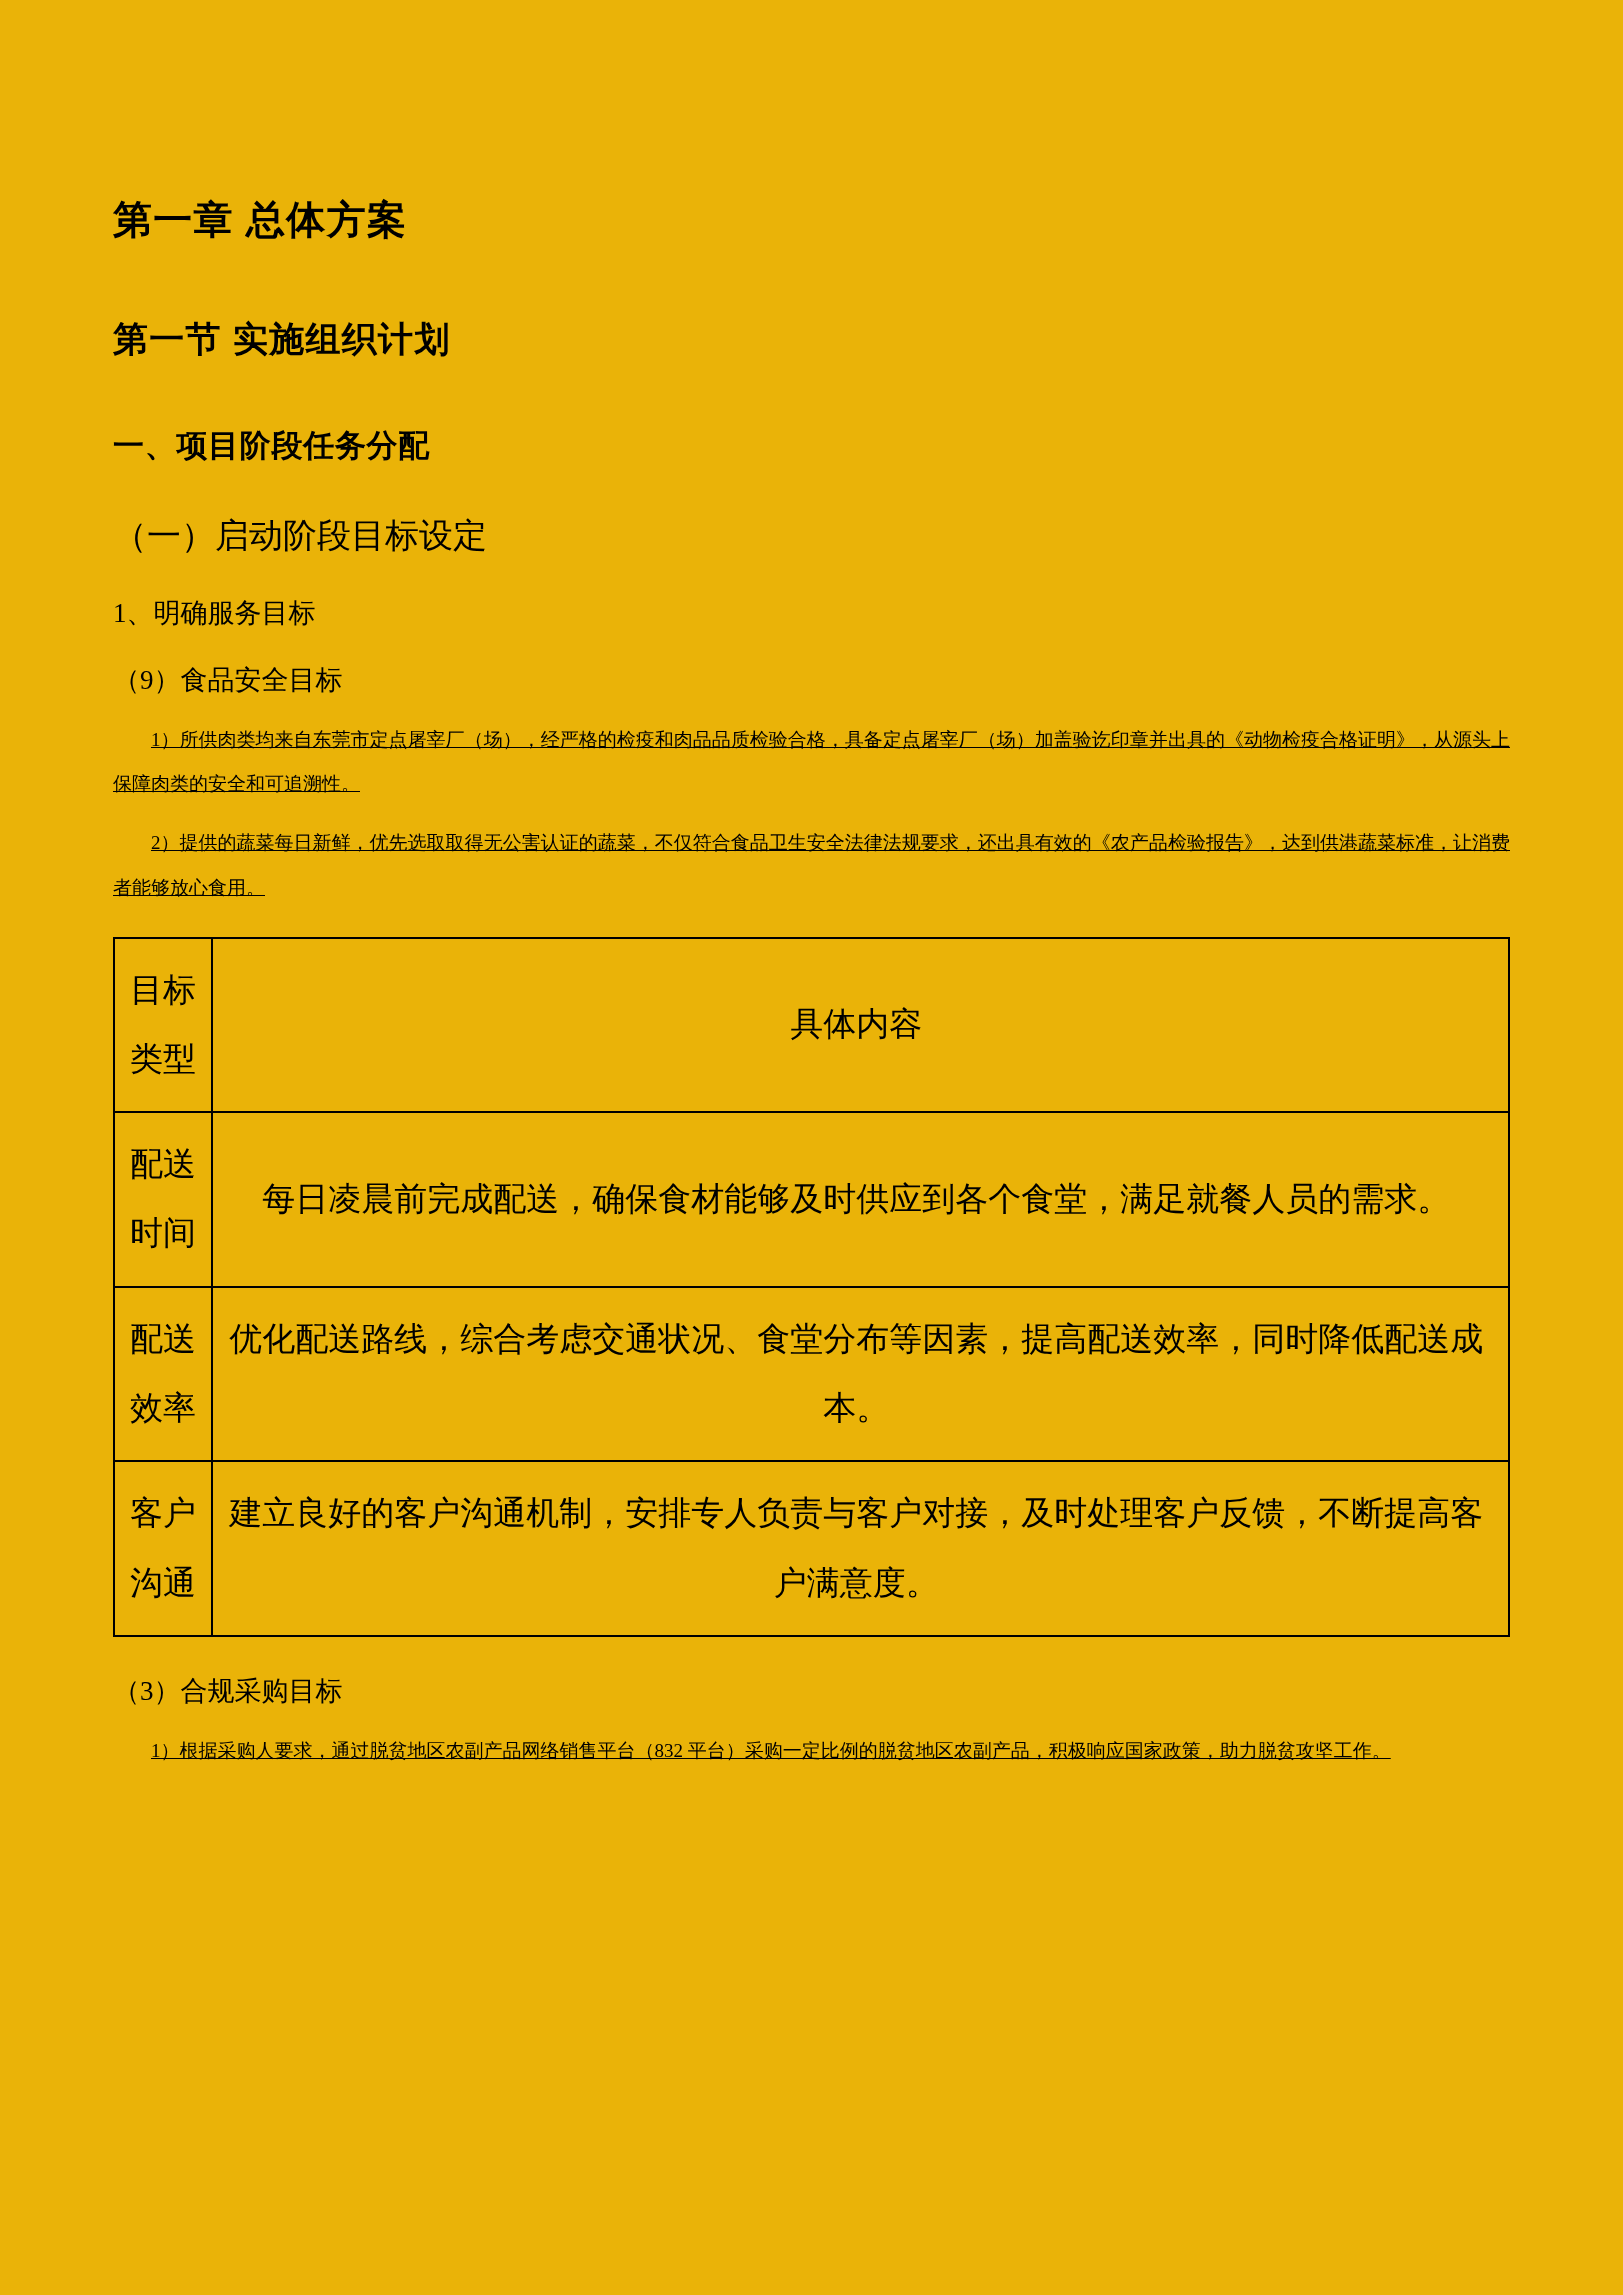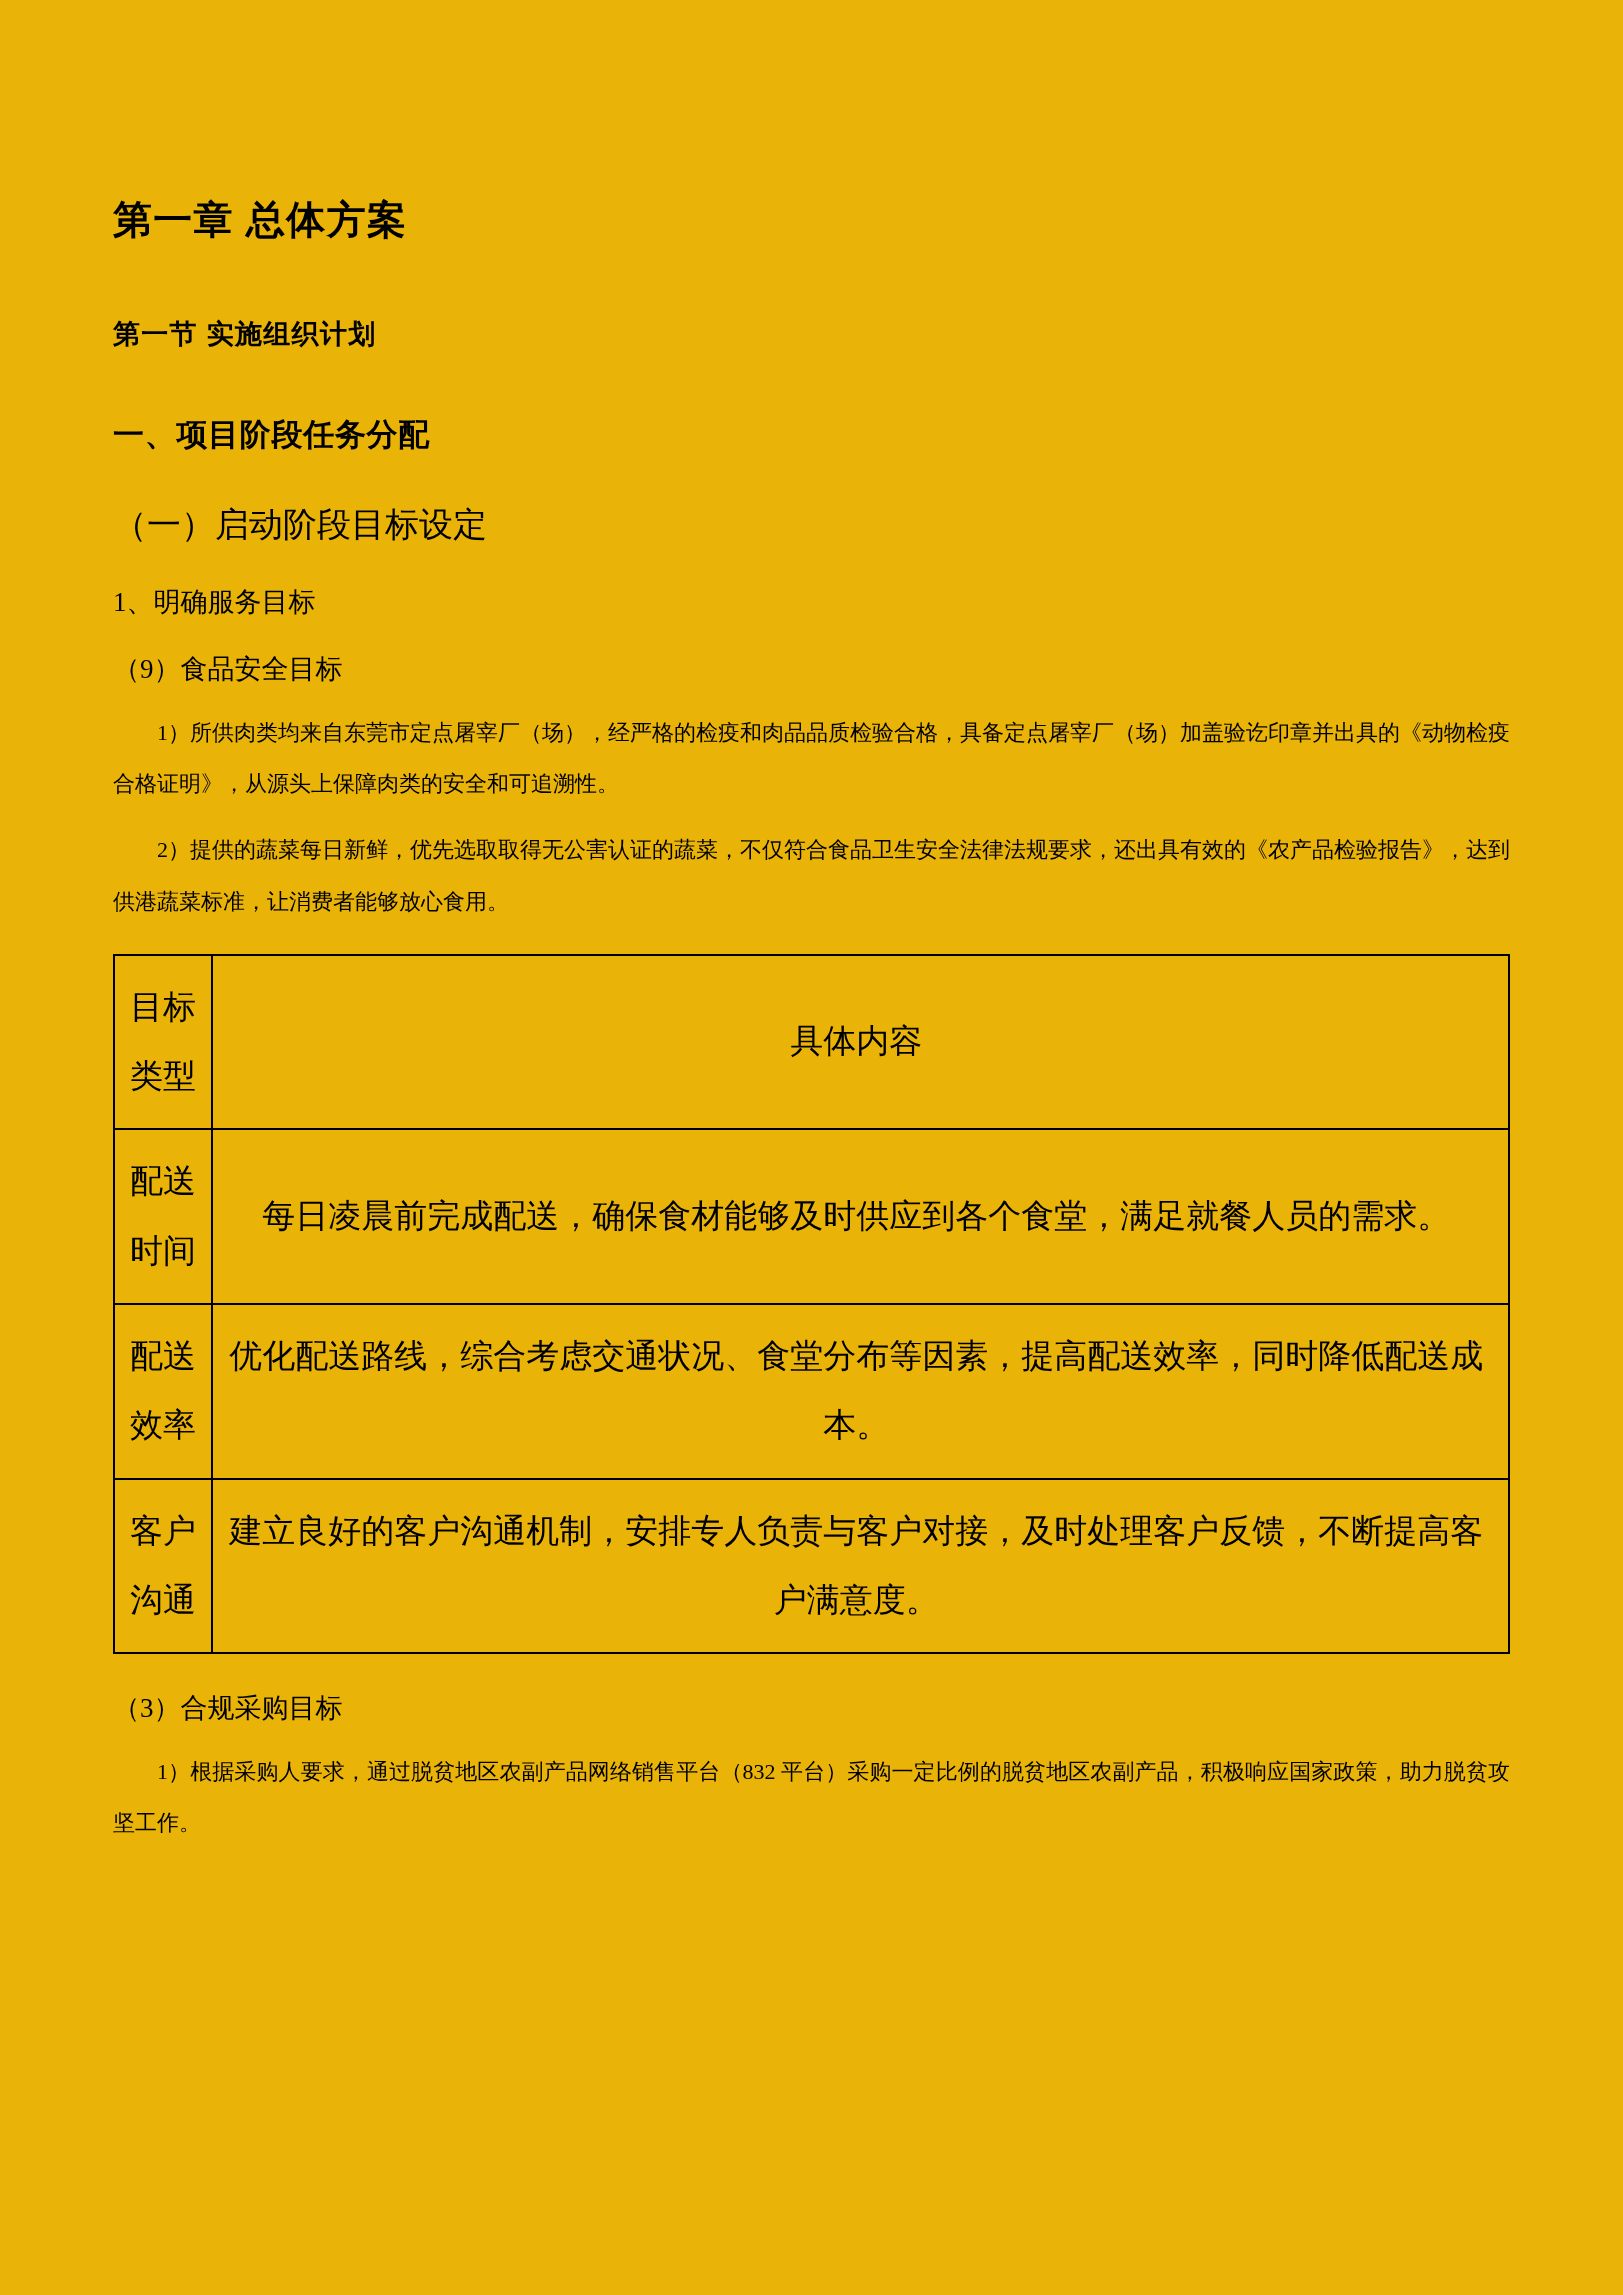--- a/index.html
+++ b/index.html
@@ -19,21 +19,21 @@
   }
   .h1 {
     font-family: "Liberation Sans", "DejaVu Sans", sans-serif;
     font-size: 39px;
     font-weight: bold;
     margin: 0 0 69px 0;
     letter-spacing: 1.3px;
   }
   .h2 {
     font-family: "Liberation Sans", "DejaVu Sans", sans-serif;
-    font-size: 27px;
+    font-size: 35px;
     font-weight: bold;
     margin: 0 0 62px 0;
     letter-spacing: 1.3px;
   }
   .h3 {
     font-family: "Liberation Sans", "DejaVu Sans", sans-serif;
     font-size: 31px;
     font-weight: bold;
     margin: 0 0 46px 0;
     letter-spacing: 0.7px;
@@ -47,25 +47,26 @@
     font-size: 27px;
     font-weight: normal;
     margin: 0 0 31px 0;
   }
   .h6 {
     font-size: 27px;
     font-weight: normal;
     margin: 0 0 19.6px 0;
   }
   .para {
-    font-size: 22px;
+    font-size: 19px;
     line-height: 2.35;
     text-align: justify;
     text-indent: 2em;
     margin: 0 0 14.4px 0;
+    text-decoration: underline;
   }
   .goal-table {
     width: 100%;
     border-collapse: collapse;
     margin: 26px 0 36px 0;
     table-layout: fixed;
   }
   .goal-table th,
   .goal-table td {
     border: 2px solid #000000;

